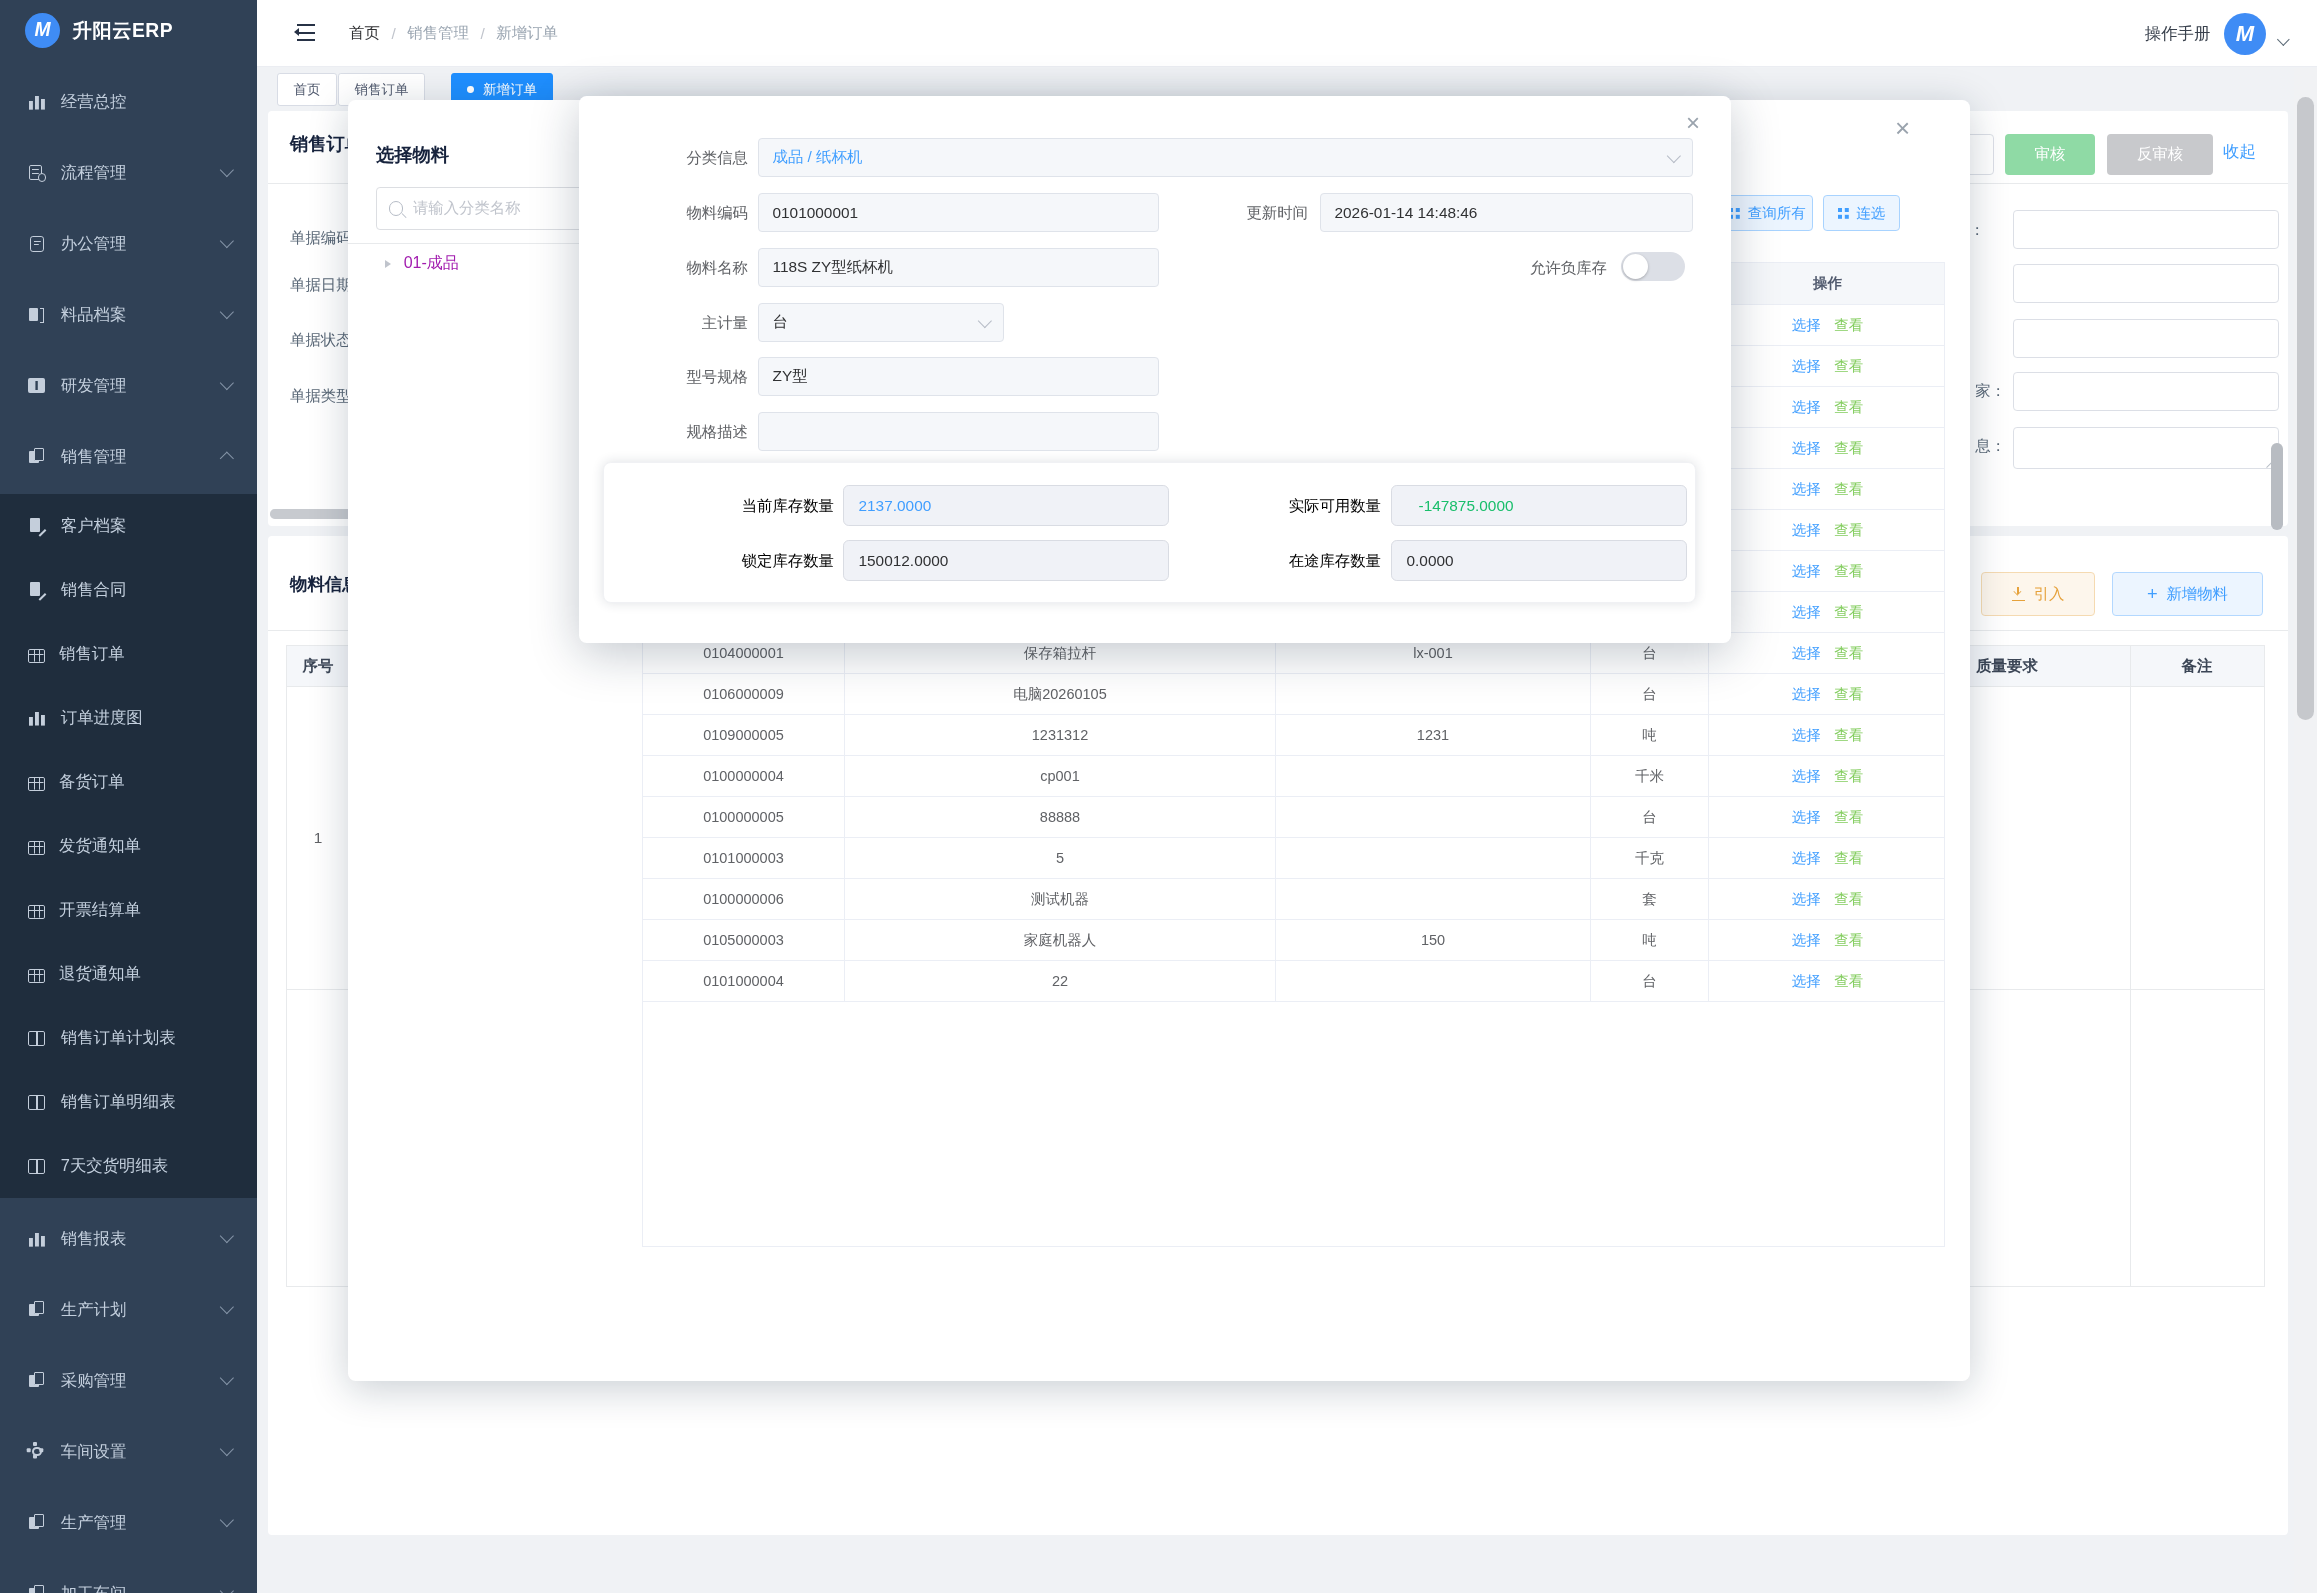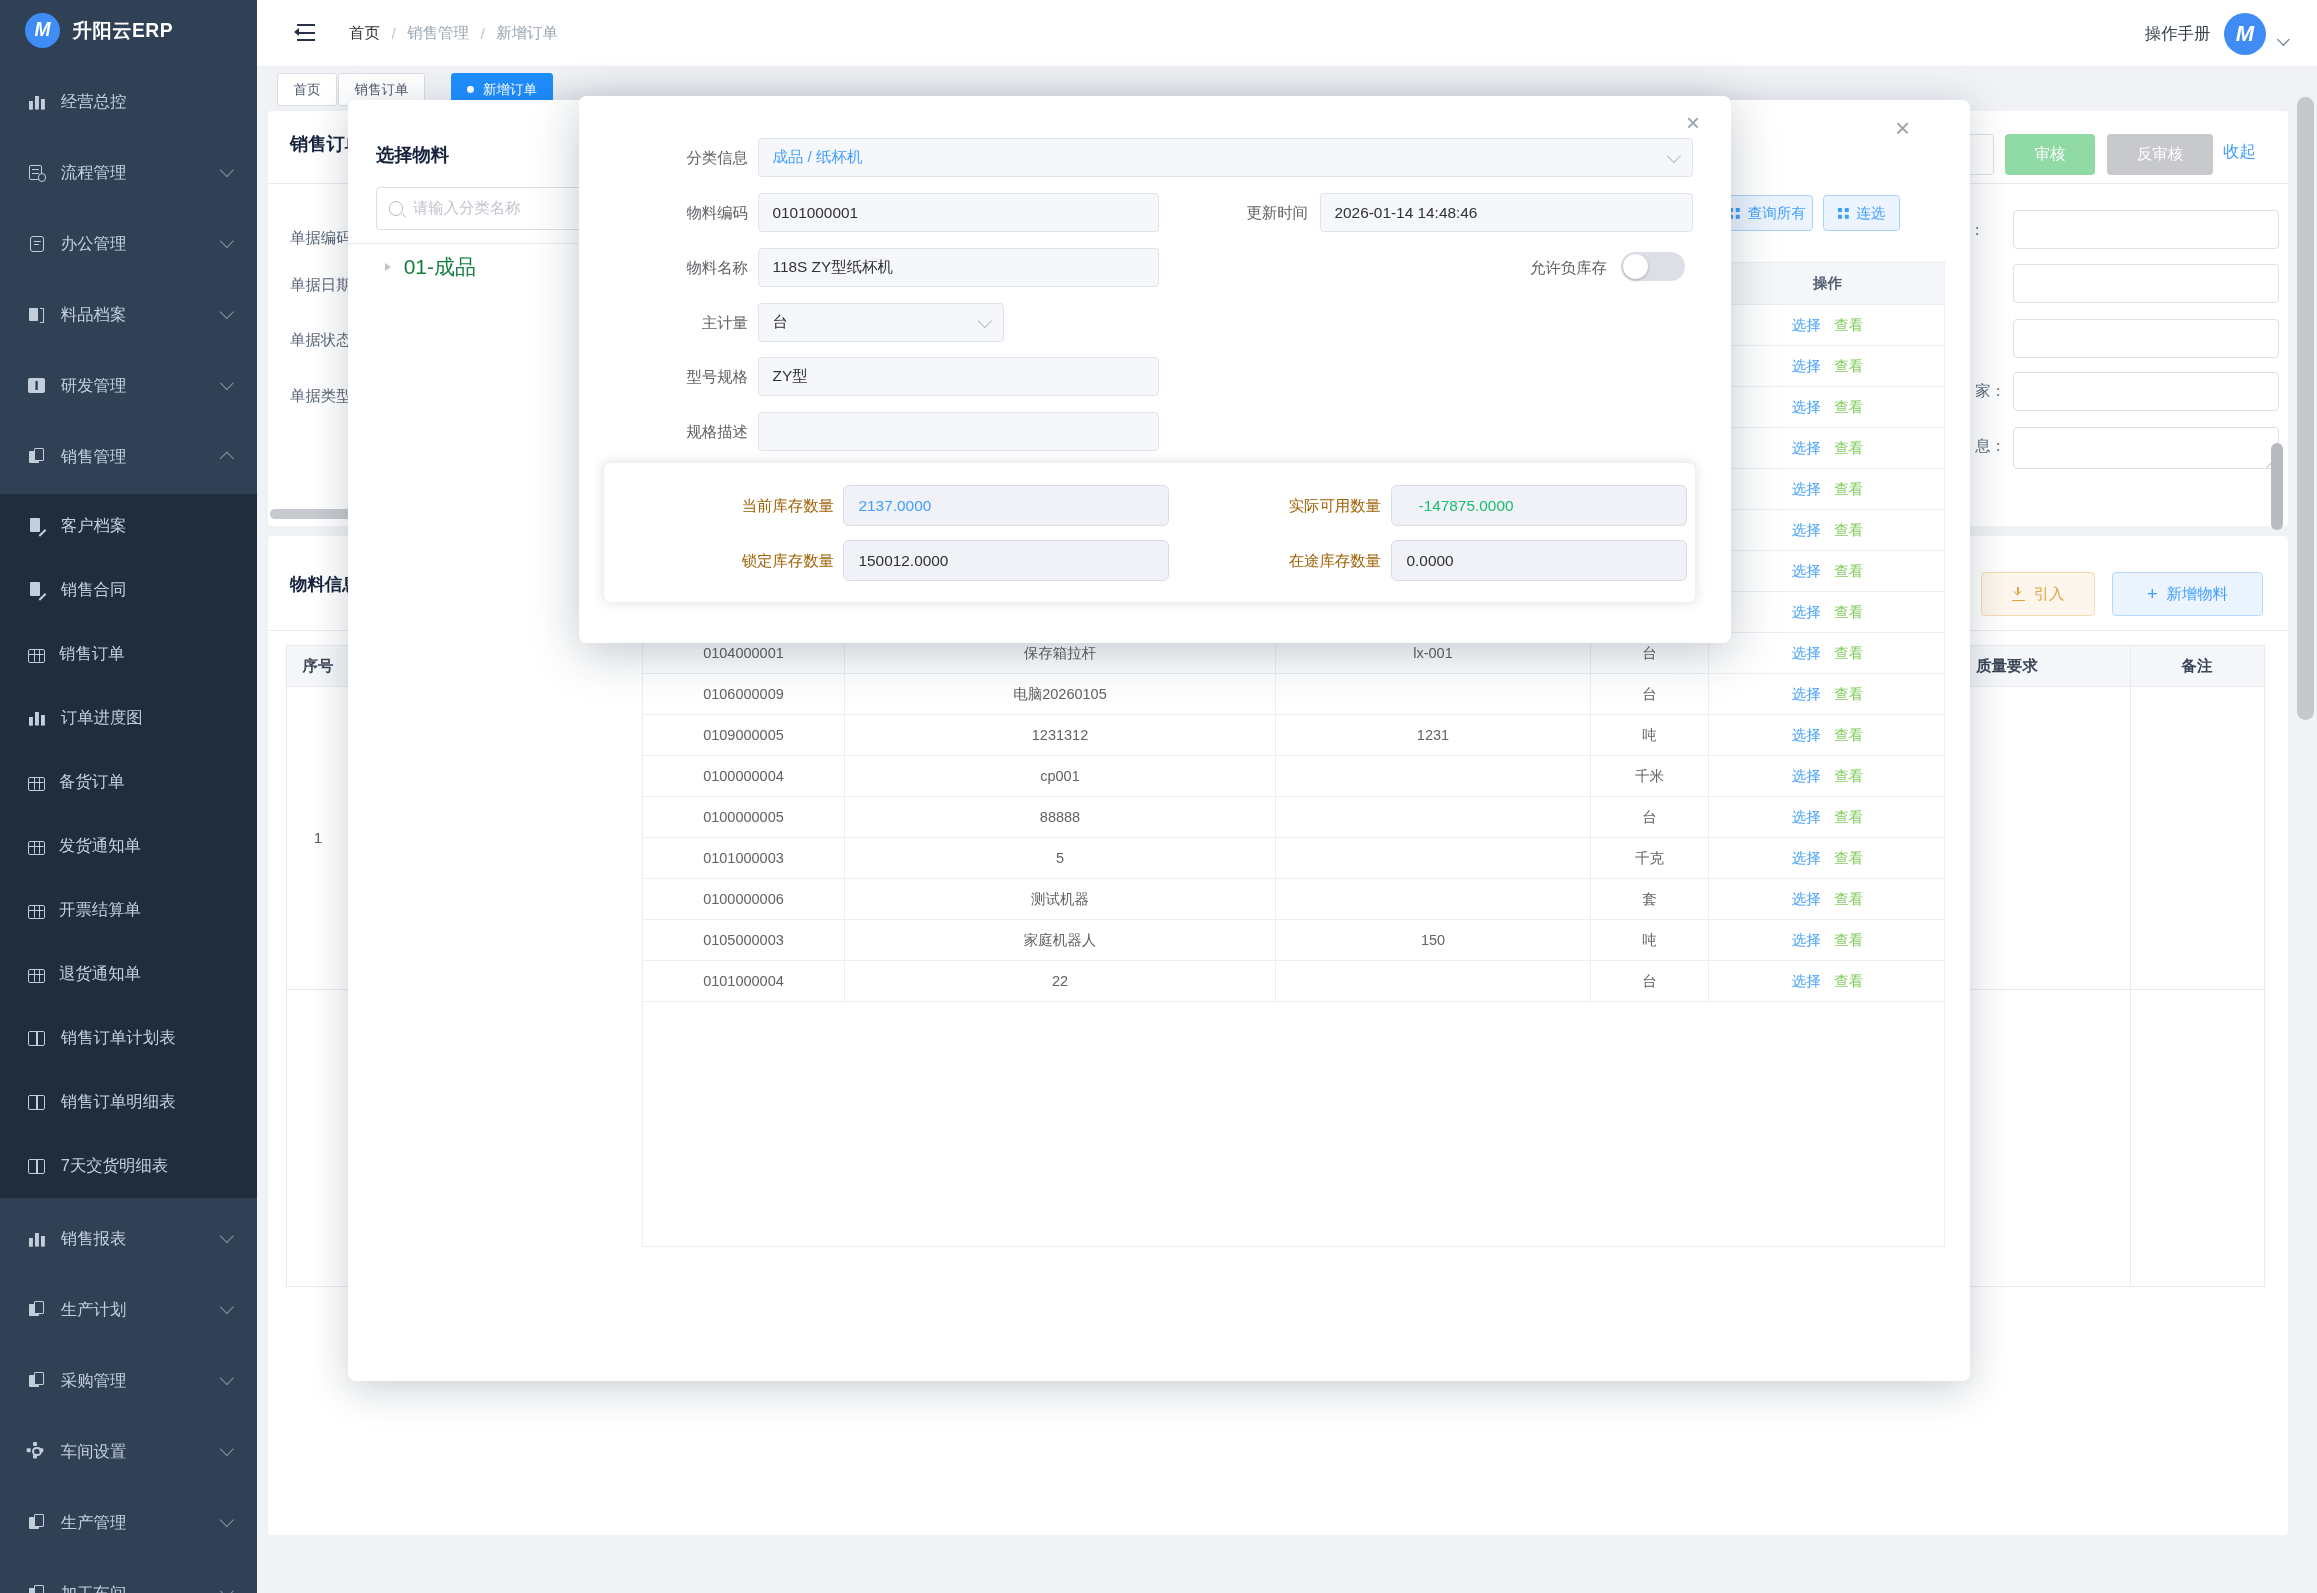--- a/index.html
+++ b/index.html
@@ -101,21 +101,21 @@
     box-shadow:0 7.7px 39px rgba(15,35,60,.22);z-index:10;}
   .modal-title{position:absolute;left:28px;top:42px;font-size:18.3px;font-weight:600;color:#17233d;}
   .close-x{position:absolute;font-size:26px;color:#9aa3ad;line-height:1;cursor:pointer;}
   .search{position:absolute;left:28px;top:87px;width:244px;height:43px;border:1px solid #dcdee2;border-radius:3.9px;
     display:flex;align-items:center;gap:9.7px;padding:0 11.6px;box-sizing:border-box;}
   .search-ic{position:relative;width:12.6px;height:12.6px;border:1.4px solid #b6bcc6;border-radius:50%;flex:none;}
   .search-ic::after{content:"";position:absolute;width:5.8px;height:1.4px;background:#b6bcc6;transform:rotate(45deg);right:-4.8px;bottom:-1.9px;}
   .placeholder{font-size:15.4px;color:#c0c4cc;white-space:nowrap;overflow:hidden;}
   .tree-row{position:absolute;left:37px;top:153px;display:flex;align-items:center;gap:8.7px;cursor:pointer;}
   .caret-right{width:0;height:0;border:4.8px solid transparent;border-left:6.8px solid #c0c4cc;}
-  .tree-label{font-size:21px;color:#15803d;}
+  .tree-label{font-size:16px;color:#a21caf;}
   .btn-plain-blue{position:absolute;top:95px;height:36px;background:#ecf5ff;border:1px solid #a8d3ff;border-radius:3.9px;color:#409eff;
     font-size:14.5px;display:flex;align-items:center;justify-content:center;gap:7.7px;box-sizing:border-box;cursor:pointer;}
   .grid-ic{position:relative;width:10.6px;height:10.6px;flex:none;}
   .grid-ic::before{content:"";position:absolute;left:0;top:0;width:3.9px;height:3.9px;background:#409eff;
     box-shadow:6.8px 0 0 #409eff,0 6.8px 0 #409eff,6.8px 6.8px 0 #409eff;}
   
   .mtable{position:absolute;left:294px;top:162px;width:1303px;height:985px;border:1px solid #ebeef5;box-sizing:border-box;overflow:hidden;}
   .mhead{display:flex;height:42px;background:#f5f7fa;border-bottom:1px solid #ebeef5;box-sizing:border-box;}
   .mhead .mc{font-weight:600;color:#515a6e;}
   .mrow{display:flex;height:41px;border-bottom:1px solid #ebeef5;box-sizing:border-box;background:#fff;}
@@ -132,21 +132,21 @@
   .popup{position:absolute;left:579px;top:96px;width:1152px;height:547px;background:#fff;border-radius:7.7px;
     box-shadow:0 9.7px 48px rgba(15,35,60,.25);z-index:20;}
   .plabel{position:absolute;width:145px;text-align:right;font-size:15.4px;color:#606266;line-height:39px;white-space:nowrap;}
   .pinput{position:absolute;height:39px;background:#f5f7fa;border:1px solid #dfe3ea;border-radius:3.9px;font-size:15.4px;color:#303133;
     display:flex;align-items:center;padding:0 13.5px;box-sizing:border-box;}
   .chev-in{position:absolute;right:13.5px;width:8.7px;height:8.7px;border-right:1.4px solid #b6bcc6;border-bottom:1.4px solid #b6bcc6;transform:rotate(45deg);margin-top:-2.9px;}
   .toggle{position:absolute;width:64px;height:29px;border-radius:14.5px;background:#dcdfe6;cursor:pointer;}
   .toggle::after{content:"";position:absolute;left:1.9px;top:1.9px;width:25px;height:25px;border-radius:50%;background:#fff;box-shadow:0 1px 2.9px rgba(0,0,0,.25);}
   .inv-panel{position:absolute;left:24px;top:366px;width:1093px;height:141px;background:#fff;border-radius:7.7px;
     box-shadow:0 0 11.6px rgba(31,45,61,.14);border:1px solid #f0f1f4;box-sizing:border-box;}
-  .ilabel{position:absolute;width:193px;text-align:right;font-size:15.4px;color:#a16207;line-height:41px;white-space:nowrap;}
+  .ilabel{position:absolute;width:193px;text-align:right;font-size:15.4px;color:#000000;line-height:41px;white-space:nowrap;}
   .iinput{position:absolute;height:41px;background:#f0f2f7;border:1px solid #d9dce3;border-radius:5.8px;font-size:15.4px;color:#303133;
     display:flex;align-items:center;padding:0 14.5px;box-sizing:border-box;}
   .val-blue{color:#409eff;}
   .val-green{color:#19be6b;margin-left:12px;}
   
   .vtrack{position:absolute;left:2294px;top:68px;width:23px;height:1526px;background:#f1f2f4;}
   .vthumb{position:absolute;left:2297px;top:97px;width:17.4px;height:623px;background:#c6c8cc;border-radius:8.7px;cursor:pointer;}
   .vthumb-inner{position:absolute;left:2271px;top:443px;width:11.6px;height:87px;background:#b8bcc2;border-radius:5.8px;cursor:pointer;}
 </style>
 </head>

